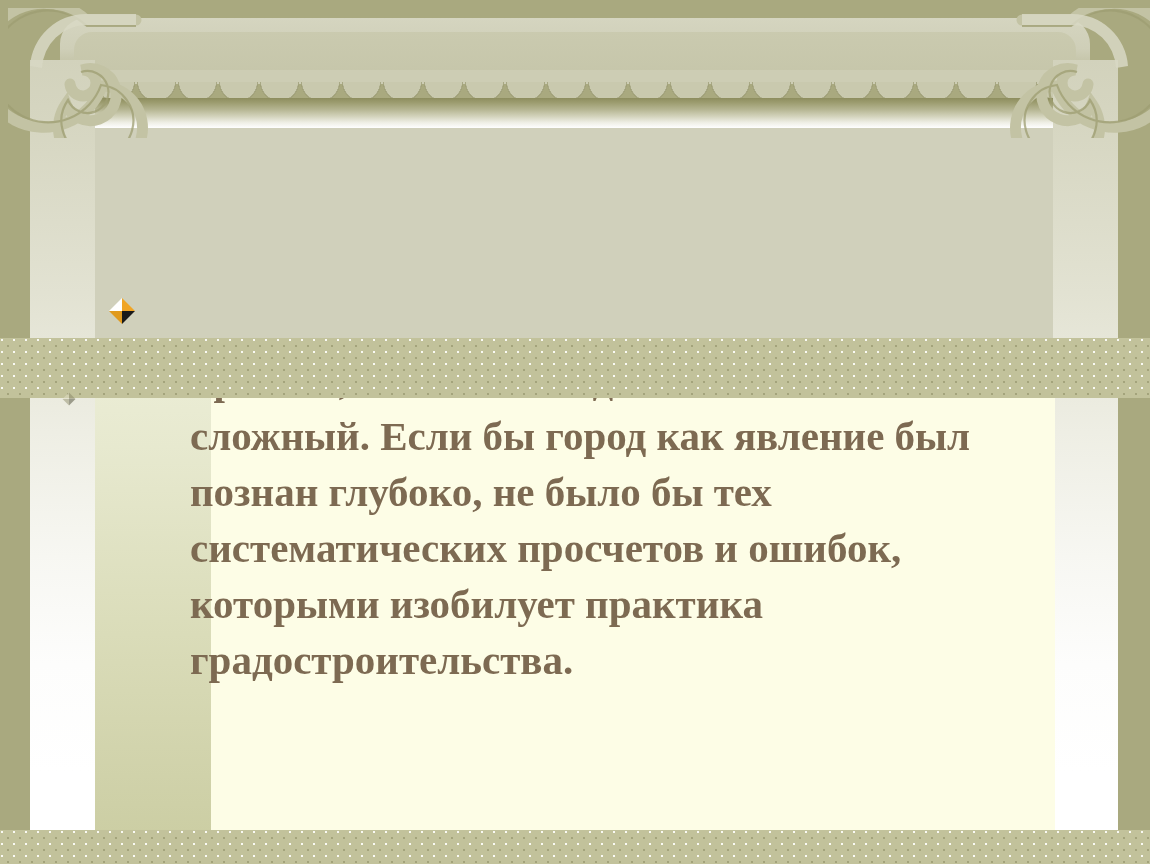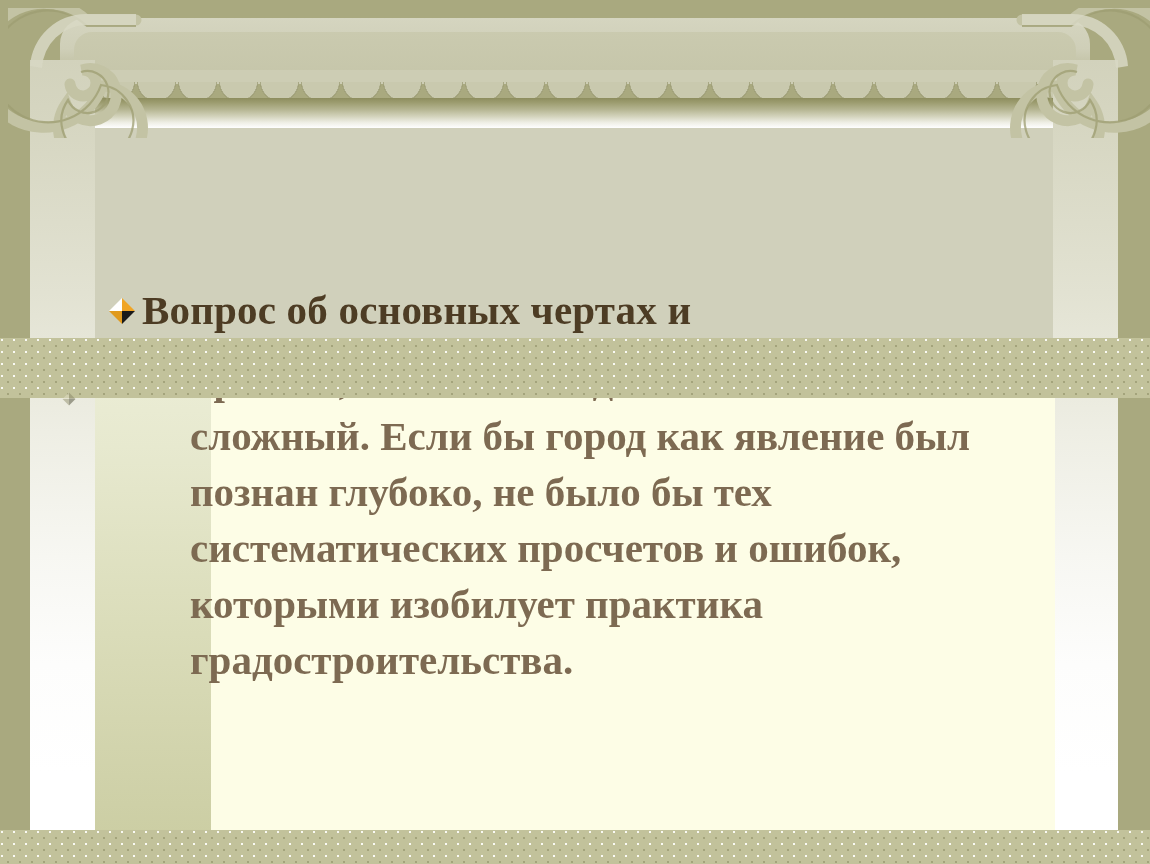--- a/index.html
+++ b/index.html
@@ -280,21 +280,20 @@
 
   <div class="title-bullet">
     <svg width="28" height="28" viewBox="0 0 28 28">
       <polygon points="14,1 27,14 14,14" fill="#f0a526"></polygon>
       <polygon points="1,14 14,1 14,14" fill="#ffffff"></polygon>
       <polygon points="14,14 27,14 14,27" fill="#1a1a1a"></polygon>
       <polygon points="1,14 14,14 14,27" fill="#e09a1e"></polygon>
     </svg>
   </div>
 
-  <div class="title-text">Вопрос об основных чертах и</div>
 
   <div class="content-panel"></div>
   <div class="content-strip"></div>
 
   <div class="body-clip">
     <p class="body-text">простой, но на самом деле необычайно сложный. Если бы город как явление был познан глубоко, не было бы тех систематических просчетов и ошибок, которыми изобилует практика градостроительства.</p>
   </div>
 
   <div class="dot-band" id="mid-band"></div>
 

